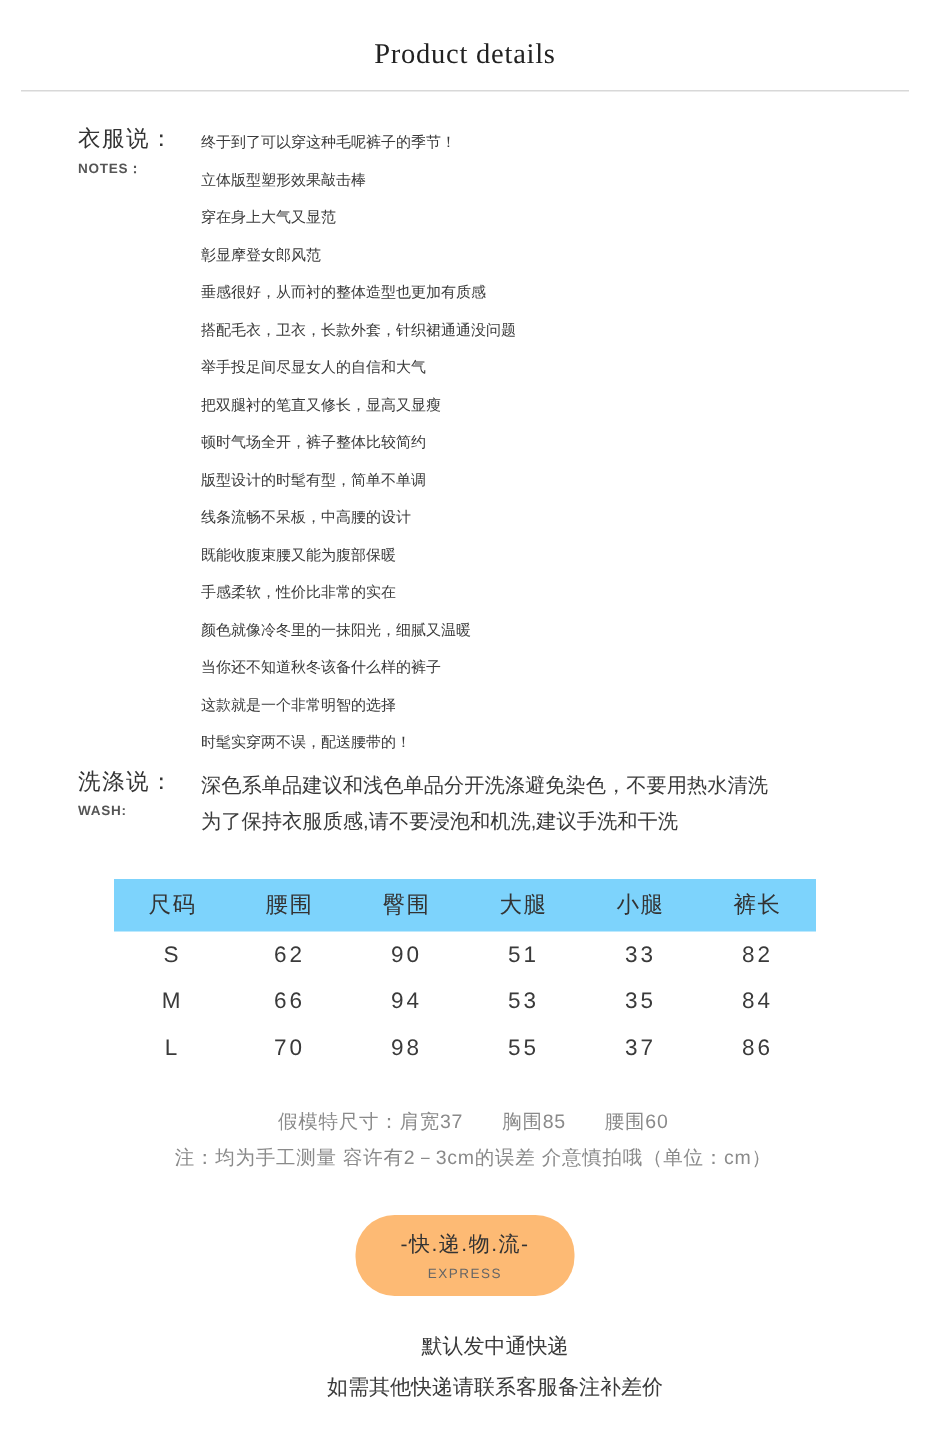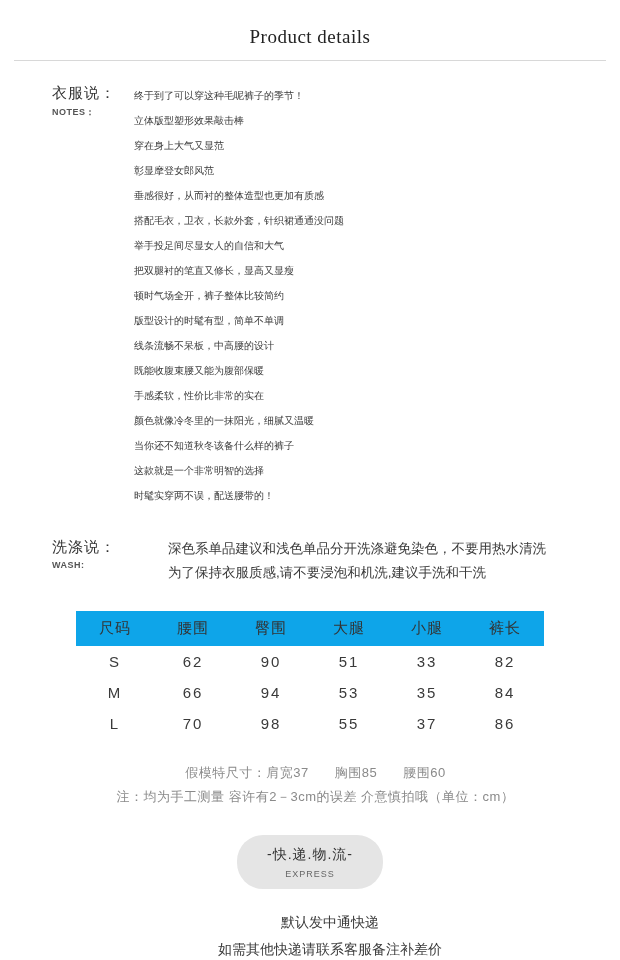--- a/index.html
+++ b/index.html
@@ -71,40 +71,39 @@
     font-size: 10px;
     line-height: 25px;
     color: #3a3a3a;
     white-space: nowrap;
   }
 
   .notes-section {
     margin-top: 22px;
   }
   .wash-section {
-    margin-top: 29px;
-    gap: 34px;
+    margin-top: 4px;
   }
   .wash-section .body-line {
     line-height: 24px;
     font-size: 13.5px;
   }
 
   
   .table-wrap {
     margin: 26px auto 0 auto;
     width: 468px;
   }
   table.size-table {
     width: 100%;
     border-collapse: collapse;
     font-family: "Liberation Sans", "DejaVu Sans", sans-serif;
   }
   table.size-table th {
-    background: #0ea5e9;
+    background: #7dd3fc;
     font-size: 15px;
     font-weight: normal;
     color: #333333;
     padding: 8px 0;
     text-align: center;
     letter-spacing: 1px;
   }
   table.size-table td {
     font-size: 15px;
     color: #3a3a3a;
@@ -132,21 +131,21 @@
 
   
   .express-wrap {
     margin-top: 26px;
     display: flex;
     justify-content: center;
   }
   .express-badge {
     width: 146px;
     height: 54px;
-    background: #e5e5e5;
+    background: #fdba74;
     display: flex;
     flex-direction: column;
     align-items: center;
     justify-content: center;
     border-radius: 26px;
   }
   .express-cn {
     font-size: 14px;
     color: #333333;
     letter-spacing: 1px;

